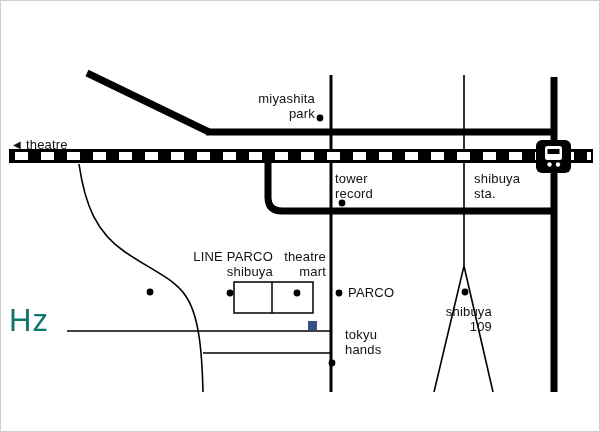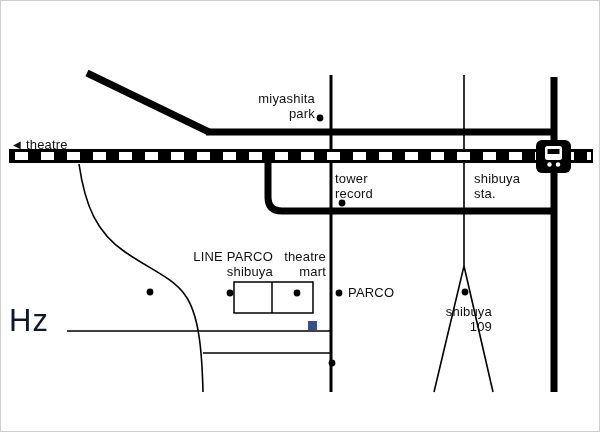--- a/index.html
+++ b/index.html
@@ -10,21 +10,21 @@
   }
   .map svg{position:absolute;left:0;top:0;}
   .label{
     position:absolute;font-size:13px;line-height:14.5px;font-weight:500;
     color:#111111;white-space:pre-line;letter-spacing:0.2px;
   }
   .center{text-align:right;}
   .arrow{font-size:10px;margin-right:5px;position:relative;top:-1px;}
   .logo{
     position:absolute;left:8px;top:303px;font-size:31px;line-height:34px;
-    font-weight:500;color:#0f172a;letter-spacing:1px;
+    font-weight:500;color:#0f766e;letter-spacing:1px;
   }
   .venue-marker{
     position:absolute;left:307px;top:320px;width:9px;height:9px;background:#35508a;
   }
 </style>
 </head>
 <body>
 
 <div class="map">
 
@@ -82,20 +82,22 @@
 
 
   <div class="label center" style="left:186px;top:249px;width:86px;">LINE PARCO
 shibuya</div>
 
   <div class="label center" style="left:267px;top:249px;width:58px;">theatre
 mart</div>
 
   <div class="label" style="left:347px;top:285px;">PARCO</div>
 
+  <div class="label" style="left:344px;top:327px;">tokyu
+hands</div>
 
   <div class="label center" style="left:437px;top:304px;width:54px;">shibuya
 109</div>
 
   <div class="logo">Hz</div>
   <div class="venue-marker"></div>
 
 </div>
 
 </body></html>

